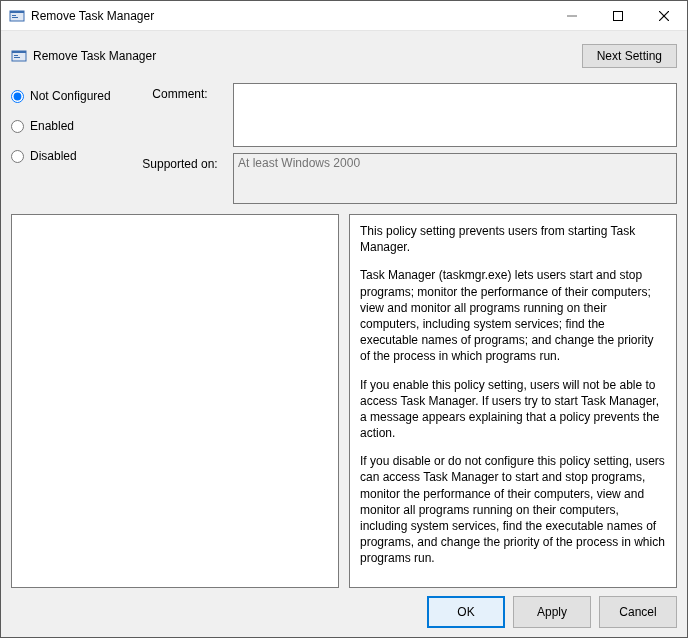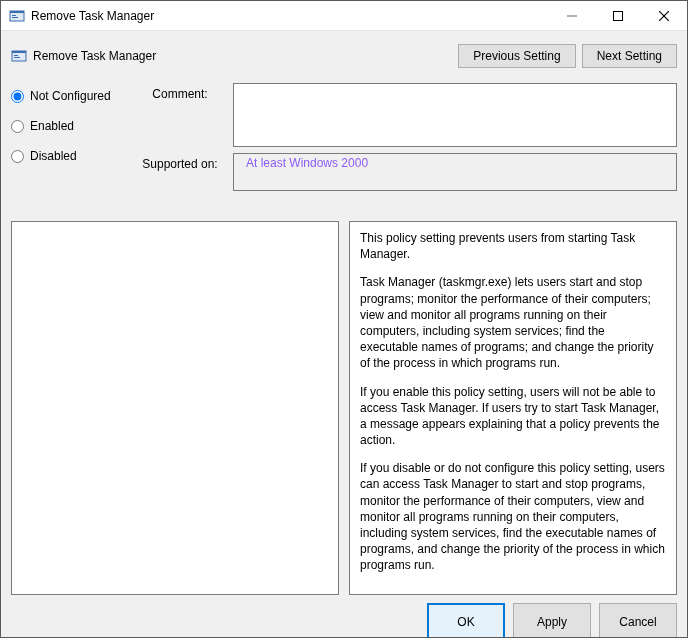--- a/index.html
+++ b/index.html
@@ -95,61 +95,61 @@
     resize: none;
     border: 1px solid #7a7a7a;
     background: #fff;
     font: inherit;
     padding: 2px 4px;
     overflow-y: scroll;
   }
   .supported-box {
     grid-column: 3;
     grid-row: 2;
-    height: 38px;
+    height: 51px;
     width: 100%;
     resize: none;
     border: 1px solid #7a7a7a;
     background: #f0f0f0;
     font: inherit;
-    padding: 2px 12px;
-    color: #8b5cf6;
+    padding: 2px 4px;
+    color: #737373;
     overflow-y: scroll;
   }
   .pane-labels {
     display: grid;
     grid-template-columns: 1fr 1fr;
     gap: 10px;
     margin-top: 10px;
   }
   .panes {
     display: grid;
     grid-template-columns: 1fr 1fr;
     gap: 10px;
     flex: 1;
-    margin-top: 20px;
+    margin-top: 0;
   }
   .pane {
     border: 1px solid #7a7a7a;
     background: #fff;
     padding: 8px 10px;
     overflow-y: auto;
     font-size: 12px;
     line-height: 1.35;
   }
   .pane p { margin: 0 0 12px 0; }
   .footerbtns {
     display: flex;
     justify-content: flex-end;
     gap: 8px;
     padding: 4px 0 2px 0;
   }
   .footerbtns button {
     width: 78px;
-    height: 38px;
+    height: 32px;
     border: 1px solid #adadad;
     background: #e1e1e1;
     font: inherit;
     cursor: pointer;
   }
   .footerbtns button.default {
     border: 2px solid #0078d7;
     background: #e5f1fb;
   }
 </style>
@@ -189,21 +189,20 @@
   <div class="header-row">
     <span class="policy-icon">
       <svg width="16" height="16" viewBox="0 0 16 16">
         <rect x="1" y="3" width="14" height="10" fill="#e0e8f4" stroke="#3a6db0"></rect>
         <rect x="1" y="3" width="14" height="2" fill="#3a6db0"></rect>
         <rect x="3" y="7" width="4" height="1" fill="#3a6db0"></rect>
         <rect x="3" y="9" width="6" height="1" fill="#3a6db0"></rect>
       </svg>
     </span>
     <span class="policy-title">Remove Task Manager</span>
-    <button class="navbtn">Previous Setting</button>
     <button class="navbtn">Next Setting</button>
   </div>
 
   <div class="config-grid">
     <div class="radios">
       <label>
         <input type="radio" name="state" checked="" style="">
         <span>Not Configured</span>
       </label>
       <label>

